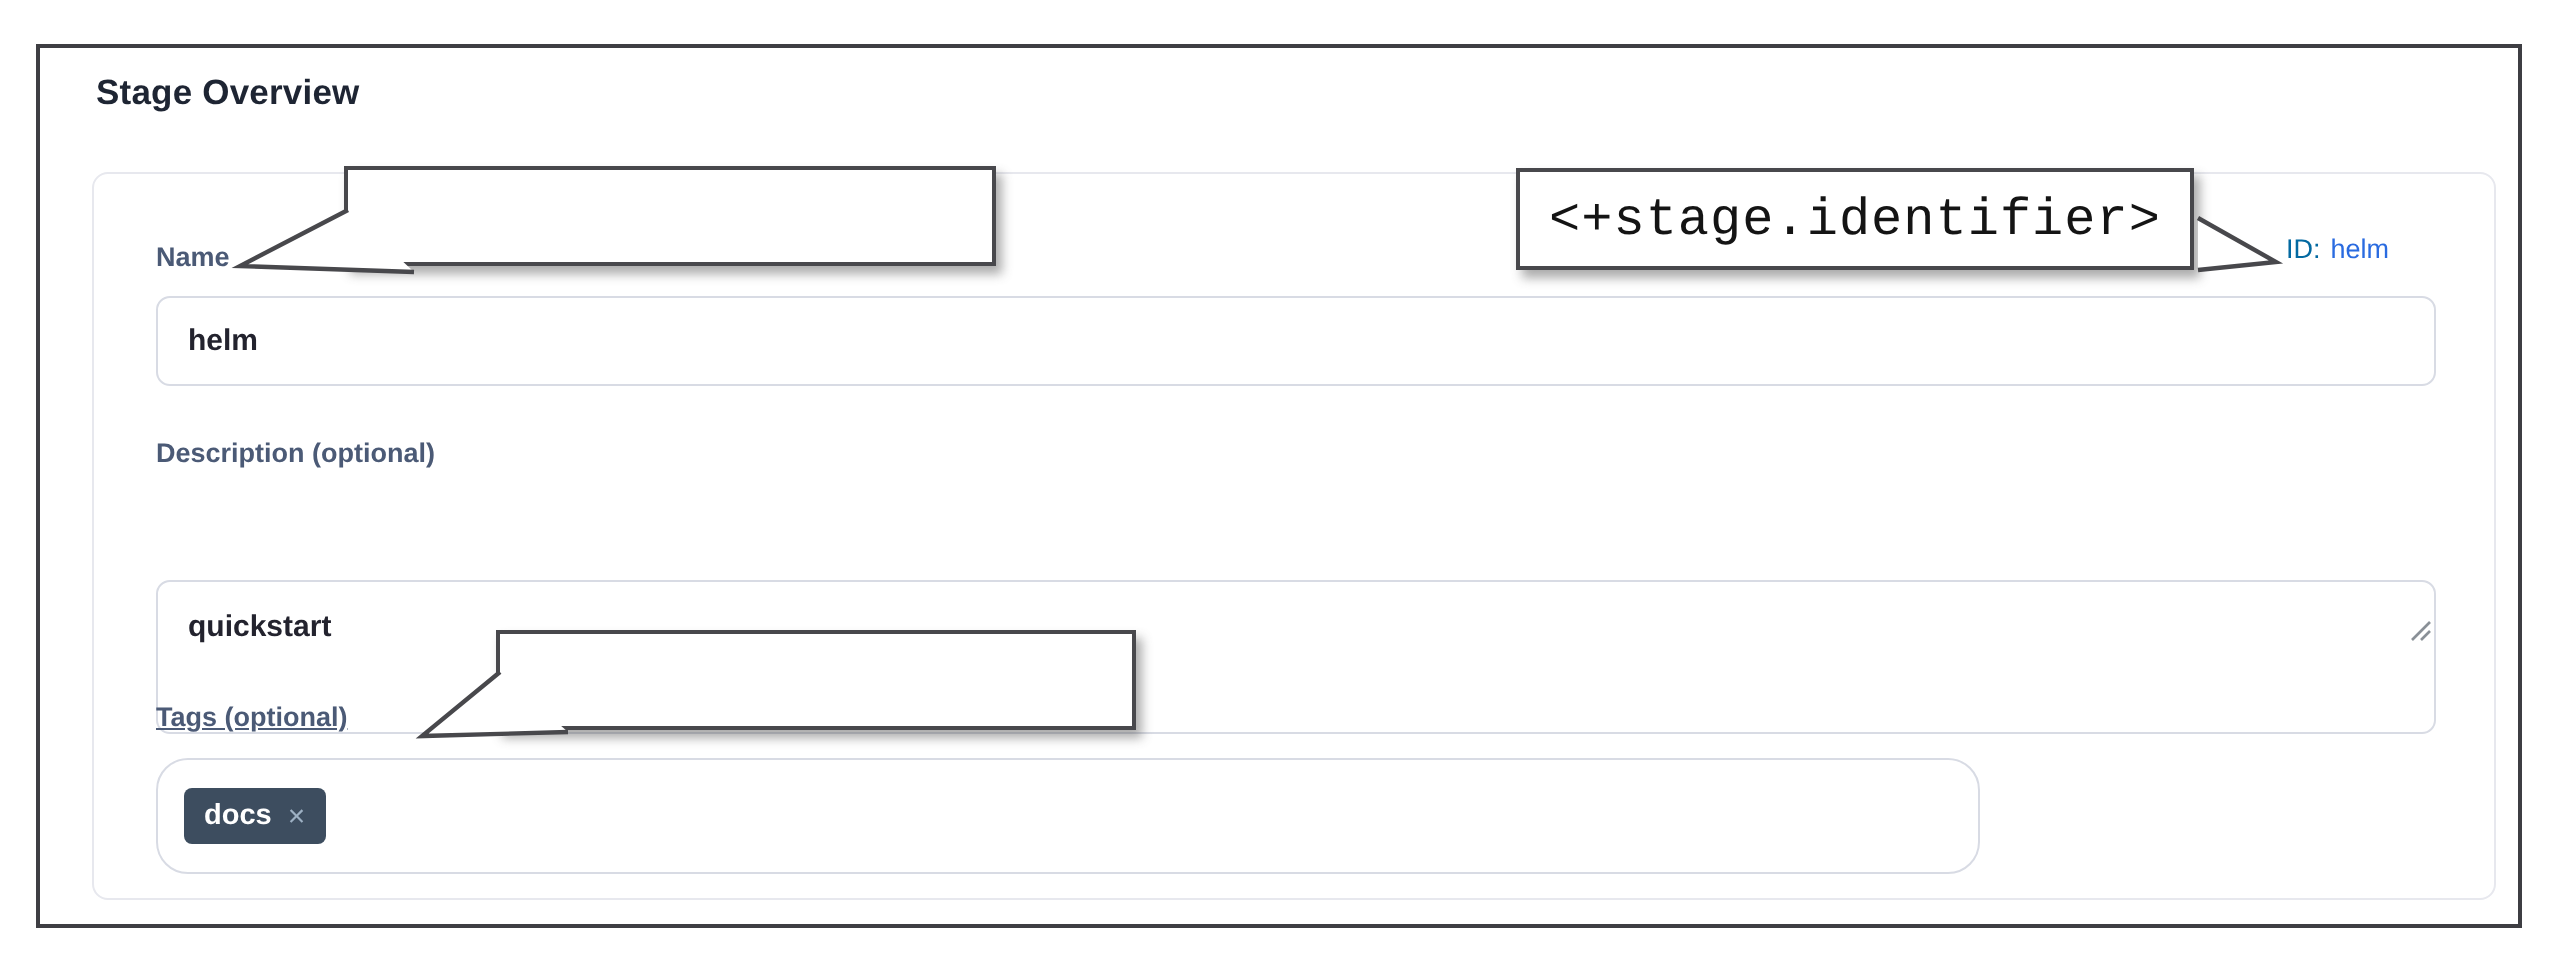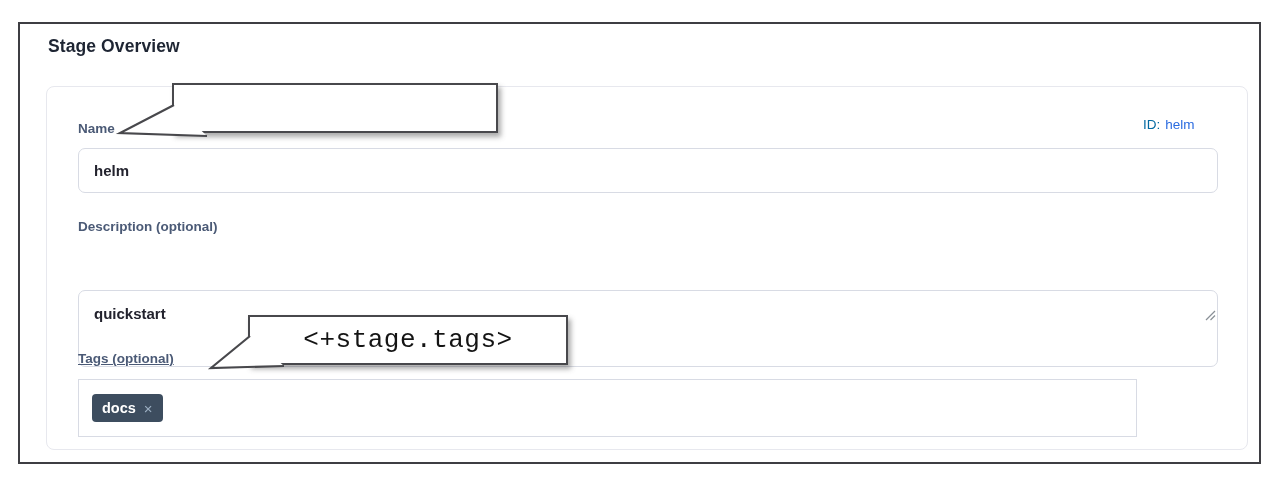--- a/index.html
+++ b/index.html
@@ -31,22 +31,22 @@
   #name-input { left:78px; top:148px; width:1140px; height:45px; padding:0 15px; }
   #desc-area  { left:78px; top:246px; width:1140px; height:77px; padding:13px 15px;
                 resize:none; line-height:1.3;margin-top:44px; }
   .id-badge {
     position:absolute; left:1143px; top:117px; display:flex; gap:5px;
     font-size:13.5px; font-weight:500; z-index:2;
   }
   .id-badge .id-label { color:#0369a1; }
   .id-badge .id-value { color:#2a6be0; }
   .tags-box {
-    position:absolute; left:78px; top:379px; width:1059px; height:58px;
-    background:#fff; border:1.5px solid #d8dbe4; border-radius:0; z-index:2;
+    position:absolute; left:78px; top:379px; width:912px; height:58px;
+    background:#fff; border:1.5px solid #d8dbe4; border-radius:16px; z-index:2;
   }
   .chip {
     position:absolute; left:13px; top:14px; height:28px; border-radius:4px;
     background:#3d4d5f; display:flex; align-items:center; gap:8px; padding:0 10px;
   }
   .chip .chip-text { color:#ffffff; font-weight:700; font-size:14.5px; }
   .chip .chip-x { color:#9db0c3; font-size:15px; line-height:1; cursor:pointer; }
   .resize-handle { position:absolute; right:4px; bottom:4px; z-index:3; cursor:nwse-resize; }
   .callout {
     position:absolute; background:#fff; border:2.2px solid #48484c;
@@ -95,23 +95,29 @@
     </div>
   </div>
 
   <div class="callout" id="callout-name">
     <svg class="tail" style="left:-58px; top:16px;" width="100" height="42">
       <polygon points="58,4 4,32 91,35" fill="#ffffff"></polygon>
       <polyline points="58,4 4,32 91,35" fill="none" stroke="#48484c" stroke-width="2.2"></polyline>
     </svg>
   </div>
 
+  <div class="callout" id="callout-identifier">
+    <svg class="tail" style="left:333px; top:18px;" width="52" height="38">
+      <polygon points="6,5 45,27 6,31" fill="#ffffff"></polygon>
+      <polyline points="6,5 45,27 6,31" fill="none" stroke="#48484c" stroke-width="2.2"></polyline>
+    </svg>
+    <span>&lt;+stage.identifier&gt;</span>
+  </div>
 
 
   <div class="callout" id="callout-tags">
     <svg class="tail" style="left:-45px; top:14px;" width="90" height="42">
       <polygon points="45,5 6,37 79,35" fill="#ffffff"></polygon>
       <polyline points="45,5 6,37 79,35" fill="none" stroke="#48484c" stroke-width="2.2"></polyline>
     </svg>
-    <span>&lt;+stage.tags&gt;</span>
   </div>
 
 </div>
 
 </body></html>

